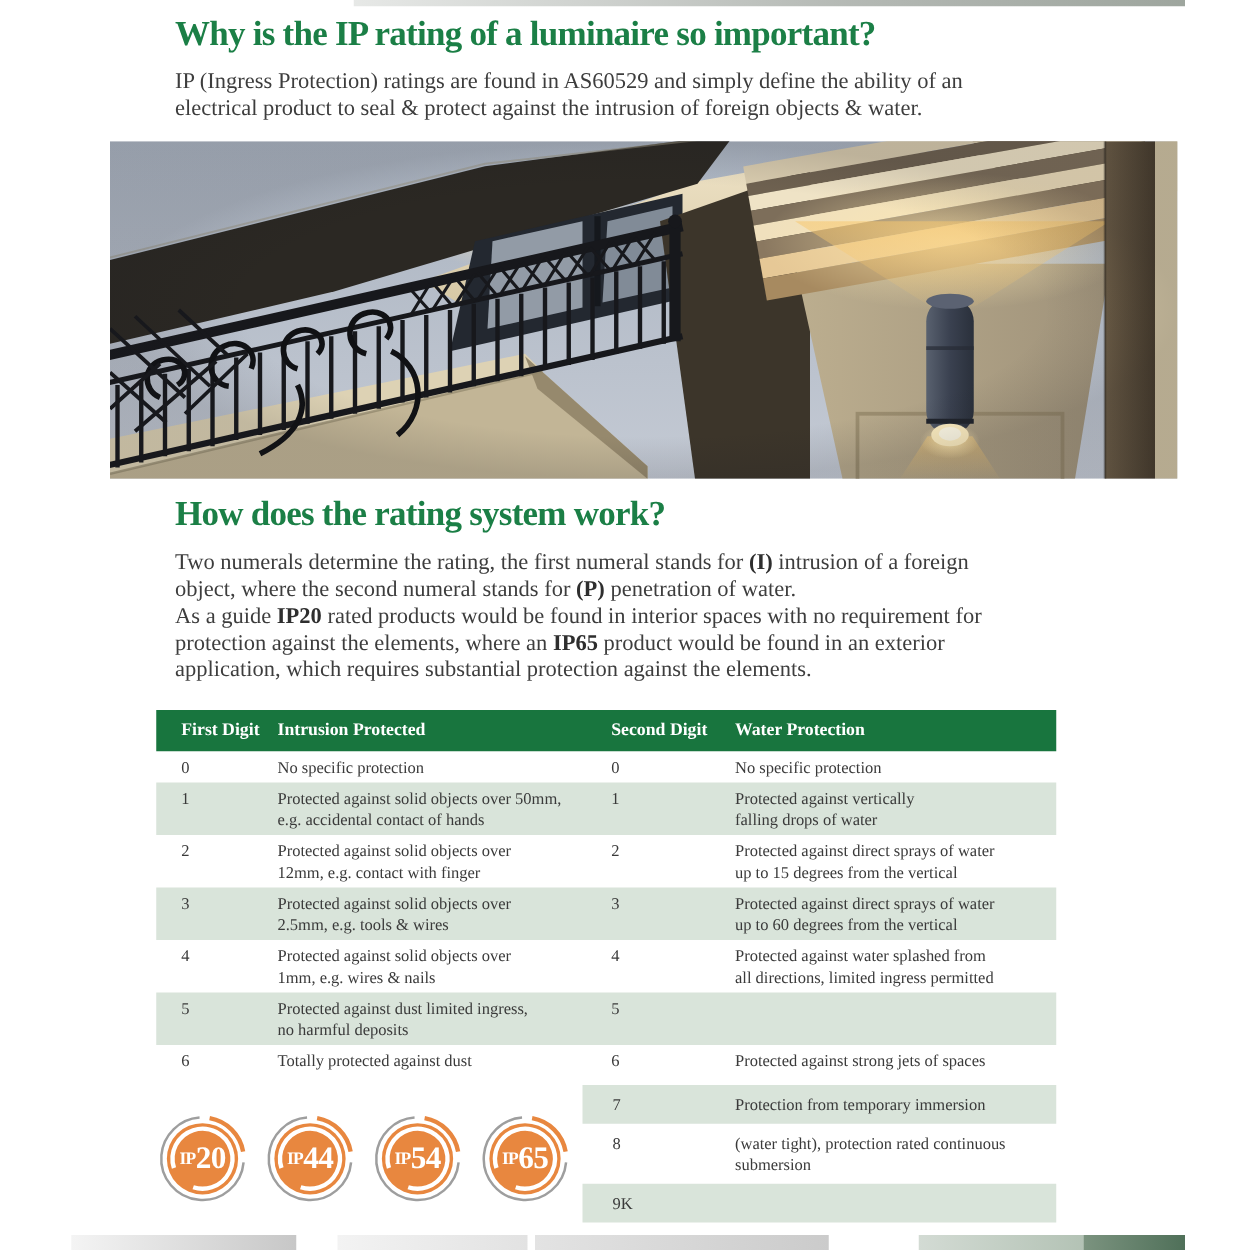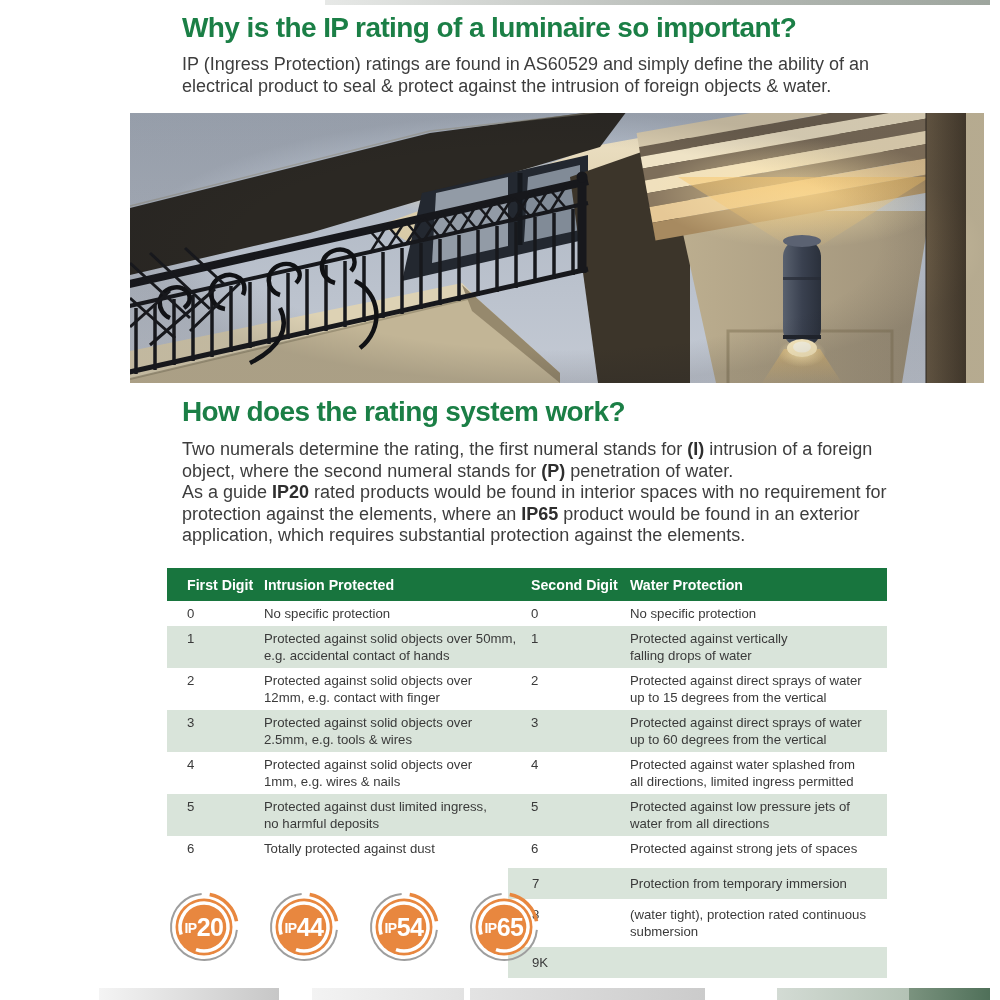--- a/index.html
+++ b/index.html
@@ -1,17 +1,17 @@
 <!DOCTYPE html>
 <html><head>
 <meta charset="utf-8">
 <style>
   html,body{margin:0;padding:0;background:#fff;}
   .page{position:relative;width:948px;height:1000px;background:#fff;overflow:hidden;
-        font-family:Liberation Sans, sans-serif;color:#3d3d3d;margin-left:42px;}
+        font-family:Liberation Serif, serif;color:#3d3d3d;}
   
   .h1,.h2{position:absolute;left:140px;margin:0;color:#1b7f46;font-weight:bold;
           letter-spacing:-0.6px;white-space:nowrap;}
   .h1{top:12px;font-size:28px;}
   .h2{top:396px;font-size:28px;}
   
   .para{position:absolute;left:140px;width:770px;margin:0;font-size:18px;line-height:21.6px;
         color:#3d3d3d;white-space:pre-line;}
   .para b{color:#2e2e2e;}
   .p-intro{top:54px;}
@@ -37,21 +37,21 @@
         line-height:17px;align-items:start;}
   .trow .c1{padding-left:20px;}
   .trow .c2,.trow .c4{white-space:pre-line;padding-right:8px;}
   .shaded{background:#d9e4da;}
   
   .extra{position:absolute;left:466px;top:868px;width:379px;font-size:13.2px;line-height:17px;color:#3a3a3a;}
   .xrow{display:grid;grid-template-columns:122px 257px;padding:7px 0 7px 0;box-sizing:border-box;}
   .xrow .xd{padding-left:24px;}
   .xrow .xw{white-space:pre-line;padding-right:6px;}
   
-  .badges{position:absolute;left:126px;top:891px;display:flex;gap:28px;}
+  .badges{position:absolute;left:126px;top:891px;display:flex;gap:14px;}
   .badge{position:relative;width:72px;height:72px;}
   .badge svg{position:absolute;inset:0;}
   .arc-gray{fill:none;stroke:#9e9e9e;stroke-width:2;stroke-dasharray:150 57.3;}
   .arc-orange{fill:none;stroke:#e8873f;stroke-width:3.5;}
   .disc{fill:#e8873f;}
   .ring{fill:none;stroke:#ffffff;stroke-width:3.5;stroke-dasharray:128 22.8;}
   .badge .label{position:absolute;inset:0;display:flex;align-items:center;justify-content:center;
     color:#fff;font-weight:bold;letter-spacing:-0.5px;}
   .badge .ip{font-size:14px;padding-top:2px;}
   .badge .num{font-size:25px;}
@@ -260,22 +260,20 @@
           <span class="c3">4</span>
           <span class="c4">Protected against water splashed from
 all directions, limited ingress permitted</span>
         </div>
 
         <div class="trow shaded">
           <span class="c1">5</span>
           <span class="c2">Protected against dust limited ingress,
 no harmful deposits</span>
           <span class="c3">5</span>
-          <span class="c4">Protected against low pressure jets of
-water from all directions</span>
         </div>
 
         <div class="trow">
           <span class="c1">6</span>
           <span class="c2">Totally protected against dust</span>
           <span class="c3">6</span>
           <span class="c4">Protected against strong jets of spaces</span>
         </div>
 
     </div>

